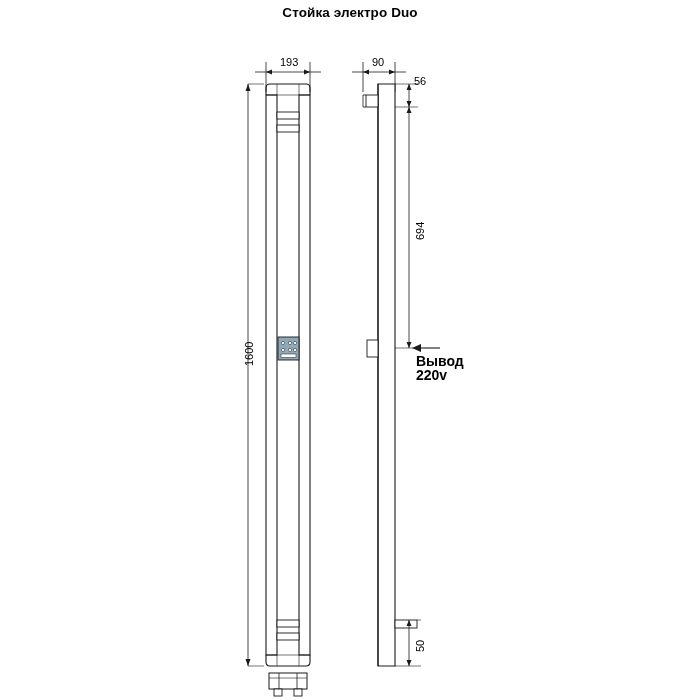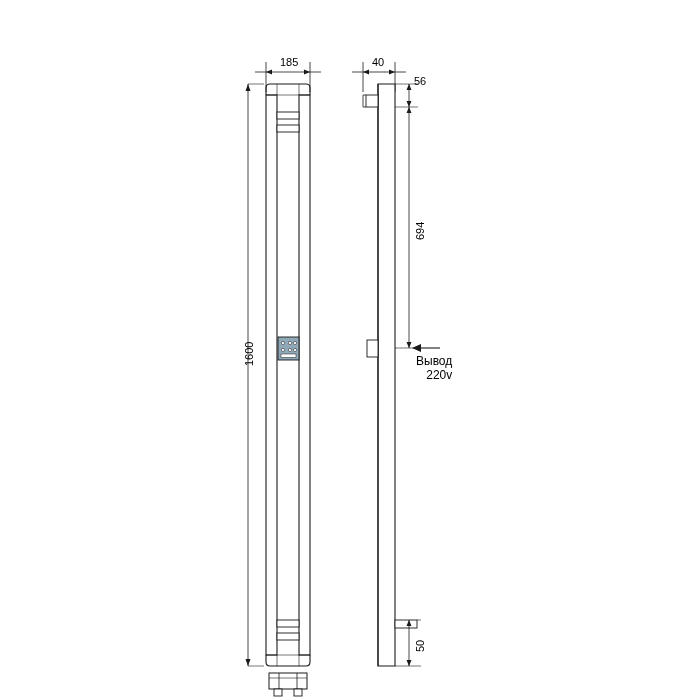--- a/index.html
+++ b/index.html
@@ -38,32 +38,32 @@
     font-weight: normal;
     color: #000;
     white-space: nowrap;
   }
   .dim-vert {
     transform-origin: 0 0;
     transform: rotate(-90deg);
   }
   .callout {
     position: absolute;
-    font-size: 12px;
-    font-weight: normal;
+    font-size: 14px;
+    font-weight: bold;
     line-height: 14px;
     white-space: nowrap;
-    text-align: right;
   }
   svg { display: block; }
 </style>
 </head>
 <body>
 
 <div class="title">
+  <div>Стойка электро Duo</div>
 </div>
 
 <svg id="canvas" viewBox="0 0 700 700">
 
   <g stroke="#1a1a1a" stroke-width="0.8" fill="none">
     <line x1="266" y1="62" x2="266" y2="92"></line>
     <line x1="310" y1="62" x2="310" y2="92"></line>
     <line x1="255" y1="72" x2="321" y2="72"></line>
 
     <polygon points="266,72 272,69.5 272,74.5" fill="#1a1a1a" stroke="none"></polygon>
@@ -182,22 +182,22 @@
     <rect x="269" y="673" width="38" height="16" fill="#ffffff" stroke="#1a1a1a" stroke-width="1"></rect>
     <line x1="279" y1="673" x2="279" y2="689" stroke="#1a1a1a" stroke-width="0.8"></line>
     <line x1="297" y1="673" x2="297" y2="689" stroke="#1a1a1a" stroke-width="0.8"></line>
     <rect x="274" y="689" width="8" height="7" fill="#ffffff" stroke="#1a1a1a" stroke-width="0.9"></rect>
     <rect x="294" y="689" width="8" height="7" fill="#ffffff" stroke="#1a1a1a" stroke-width="0.9"></rect>
     <line x1="269" y1="678" x2="307" y2="678" stroke="#1a1a1a" stroke-width="0.6"></line>
   </g>
 
 </svg>
 
-<div class="dim-label" style="left:280px; top:56px;">185</div>
-<div class="dim-label" style="left:372px; top:56px;">40</div>
+<div class="dim-label" style="left:280px; top:56px;">193</div>
+<div class="dim-label" style="left:372px; top:56px;">90</div>
 <div class="dim-label" style="left:414px; top:75px;">56</div>
 
 <div class="dim-label dim-vert" style="left:414px; top:240px;">694</div>
 <div class="dim-label dim-vert" style="left:243px; top:366px;">1600</div>
 <div class="dim-label dim-vert" style="left:414px; top:652px;">50</div>
 
 <div class="callout" style="left:416px; top:354px;">
   <div>Вывод</div>
   <div>220v</div>
 </div>

